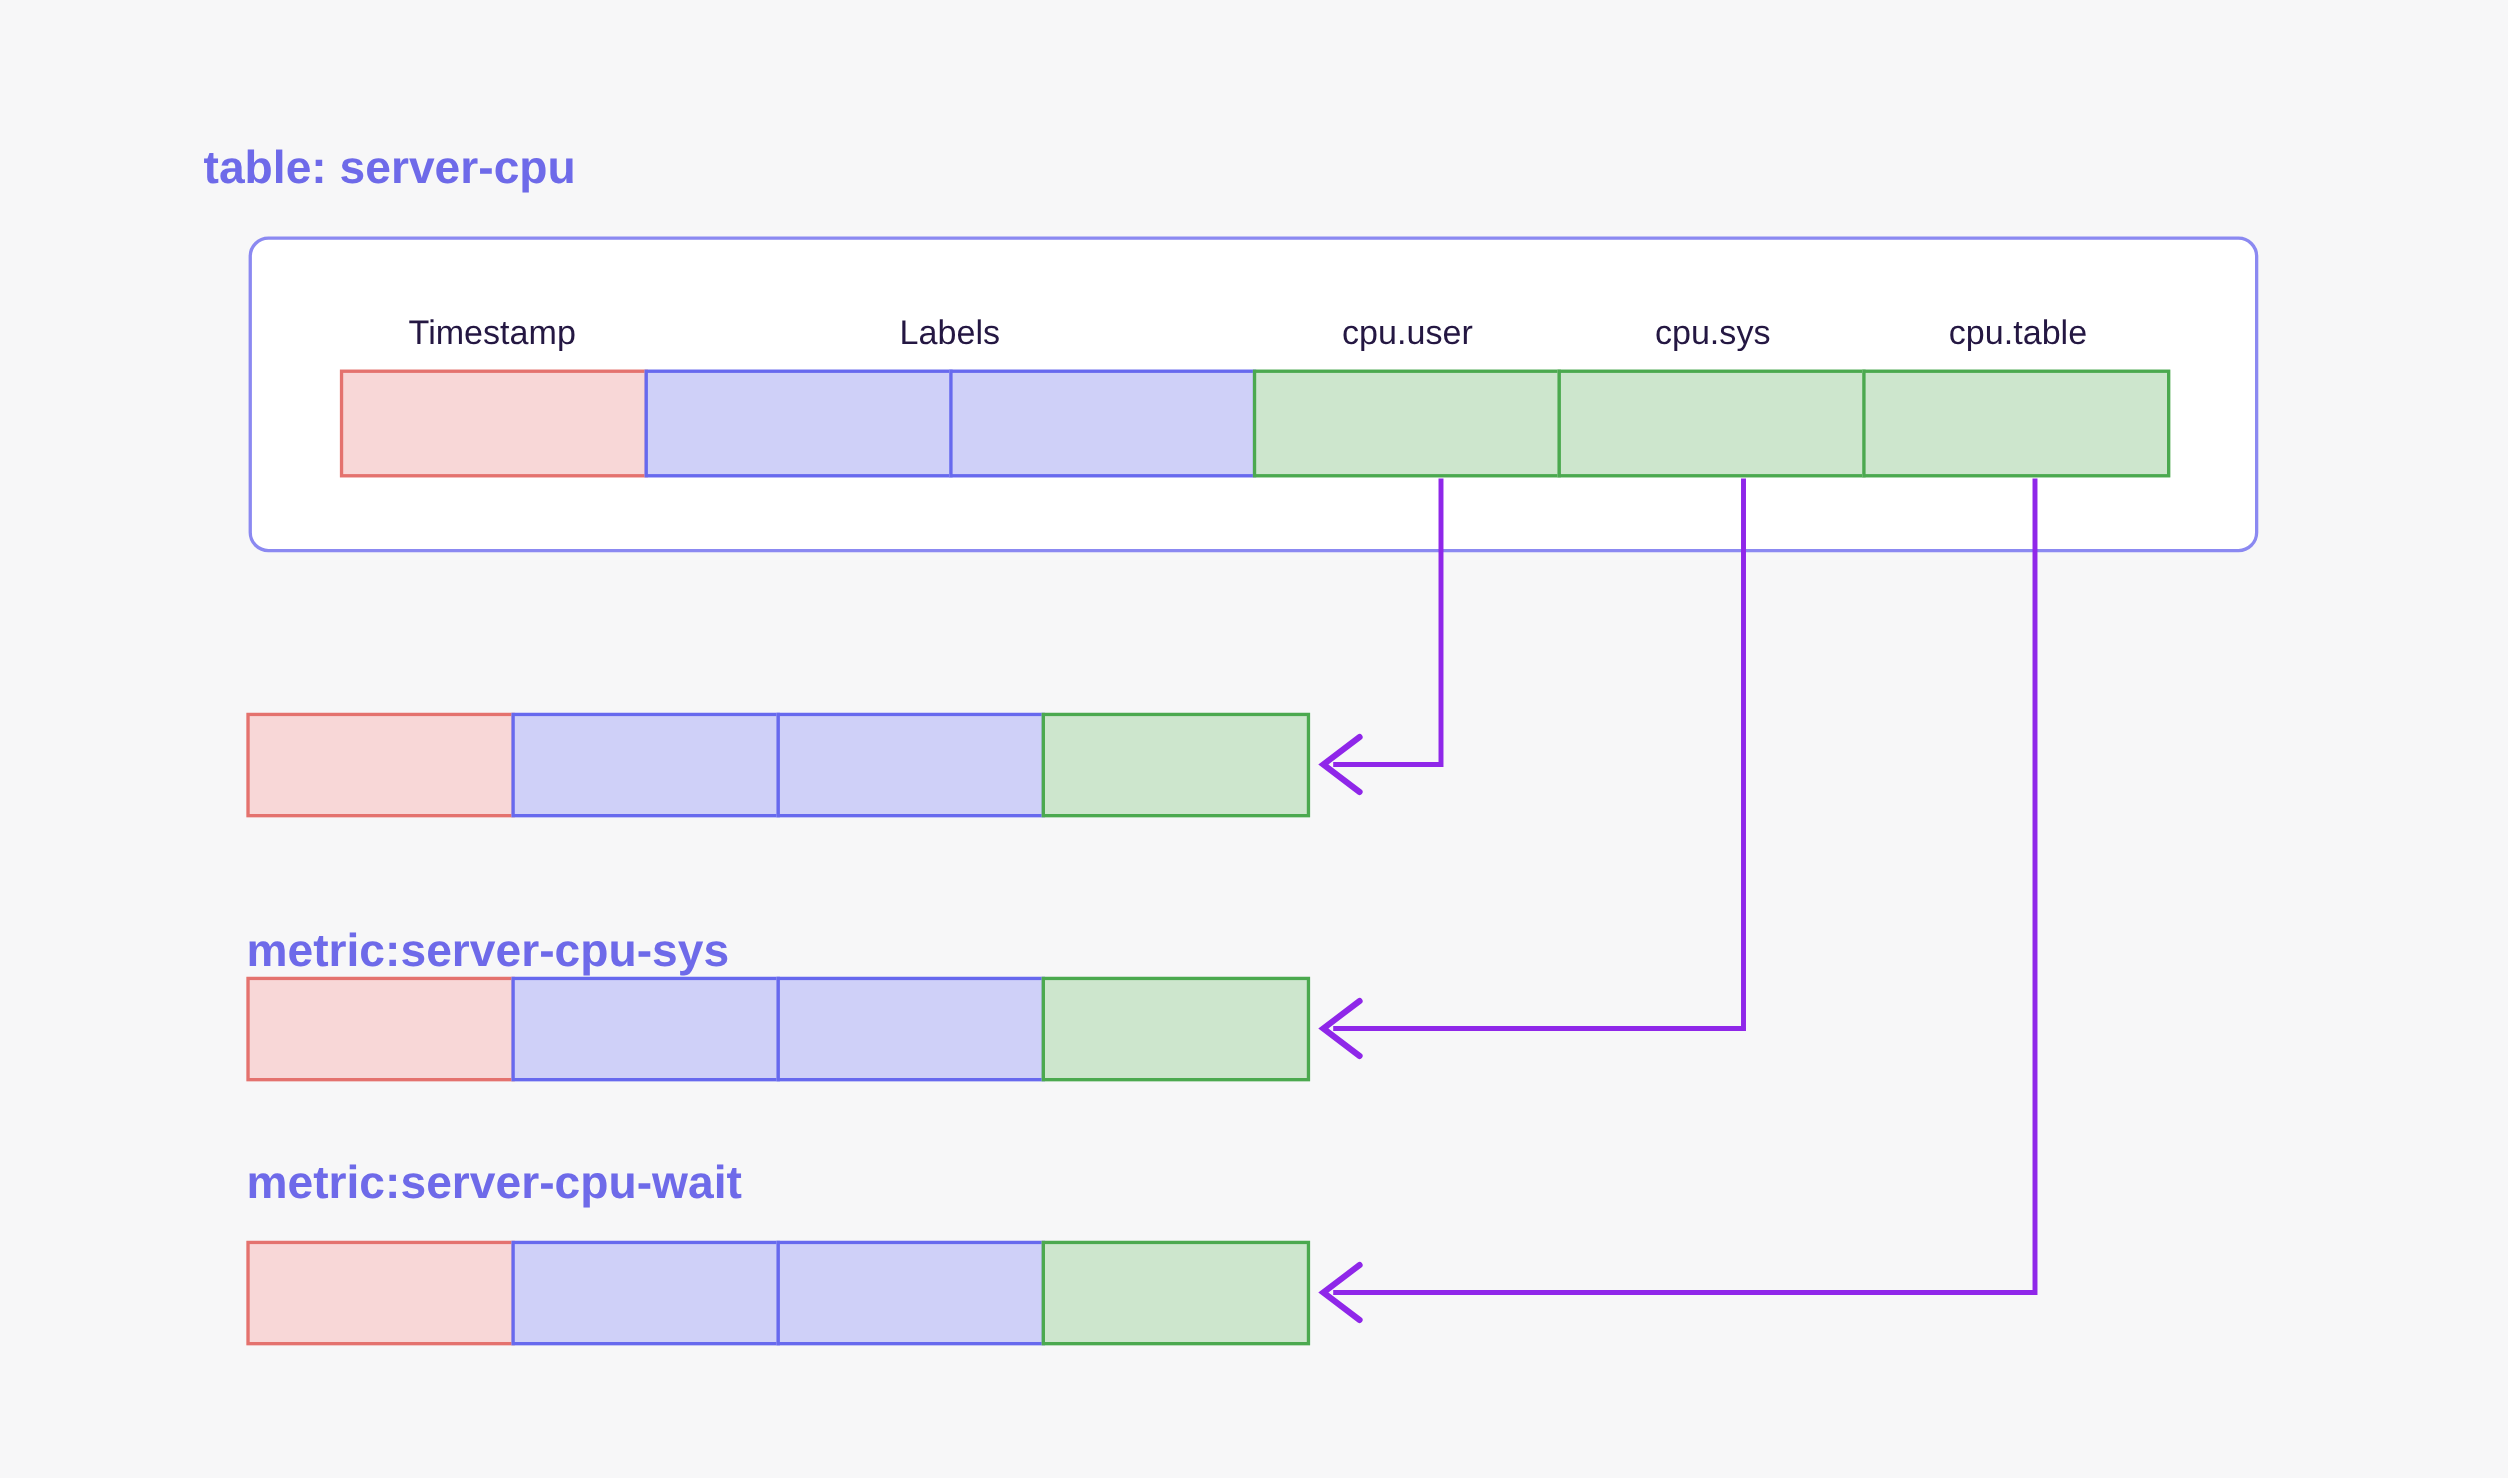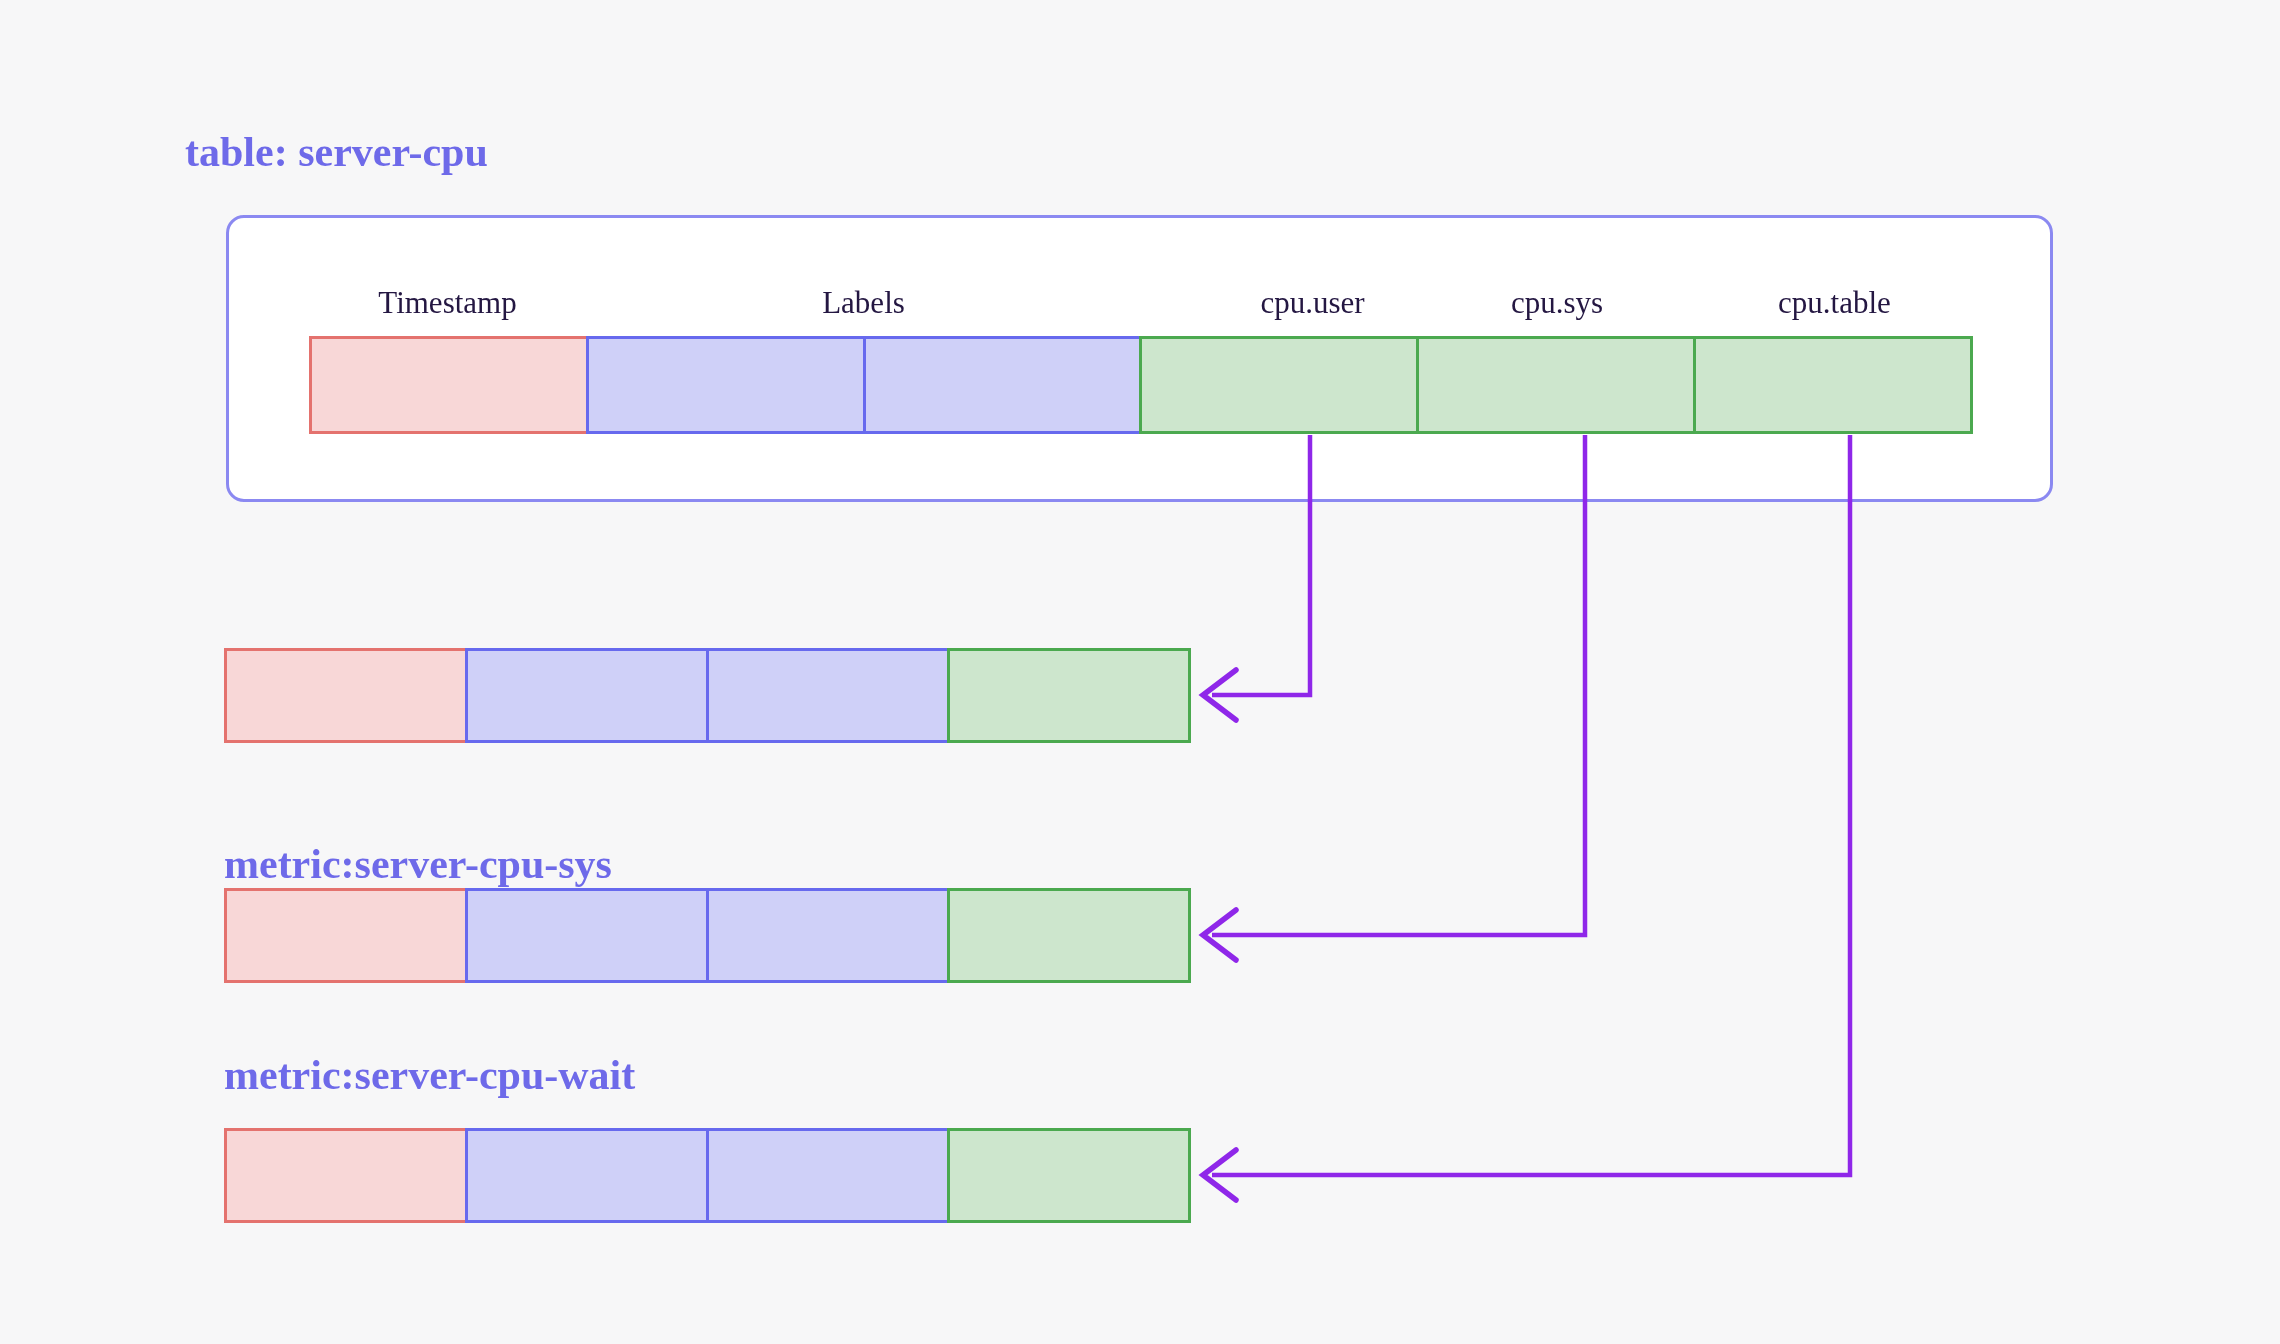--- a/index.html
+++ b/index.html
@@ -17,21 +17,21 @@
     --arrow: #8f27e9;
   }
   * { box-sizing: border-box; }
   html, body { margin: 0; padding: 0; }
   body { background: var(--bg); }
   .canvas {
     position: relative;
     width: 2076px;
     height: 1344px;
     background: var(--bg);
-    font-family: Liberation Serif, serif;
+    font-family: Liberation Sans, sans-serif;
     overflow: hidden;
   }
   .diagram-title {
     position: absolute;
     font-size: 42px;
     font-weight: bold;
     color: var(--title_text);
     white-space: pre;
     line-height: 1;
   }
@@ -49,21 +49,21 @@
     top: 285px;
     height: 36px;
     font-size: 31px;
     line-height: 36px;
     color: var(--header_text);
     text-align: center;
     white-space: pre;
   }
   .h-timestamp { left: 309px;  width: 277px; }
   .h-labels    { left: 586px;  width: 555px; }
-  .h-cpu-user  { left: 1174px; width: 277px; }
+  .h-cpu-user  { left: 1141px; width: 277px; }
   .h-cpu-sys   { left: 1418px; width: 278px; }
   .h-cpu-wait  { left: 1696px; width: 277px; }
   .row {
     position: absolute;
     display: flex;
   }
   .row-table  { left: 309px; top: 336px; width: 1664px; height: 98px; }
   .row-metric { left: 224px; width: 967px; height: 95px; }
   .row-m1 { top: 648px; }
   .row-m2 { top: 888px; }

